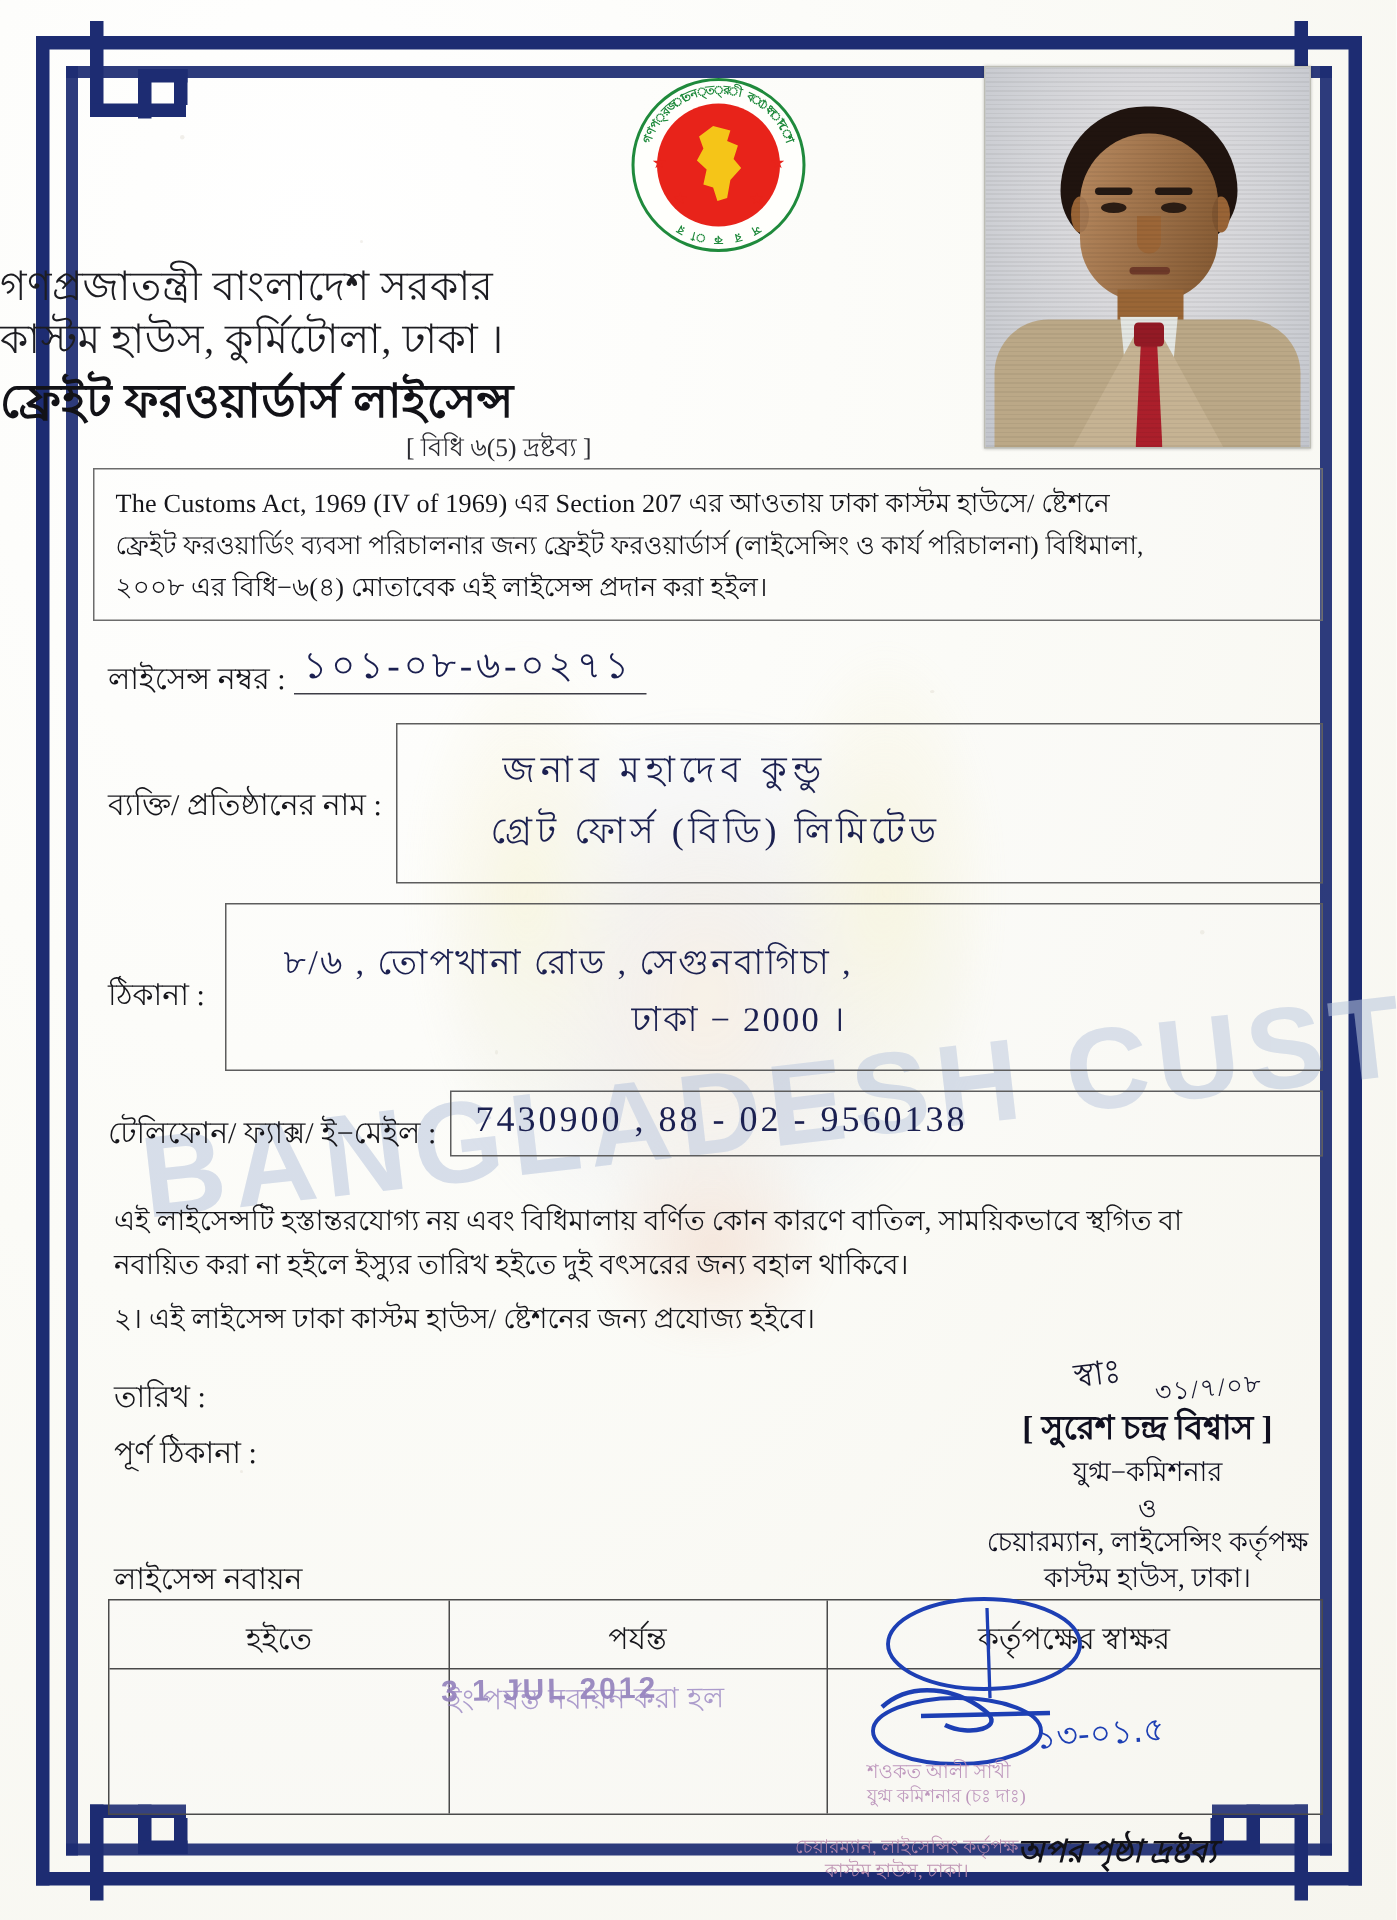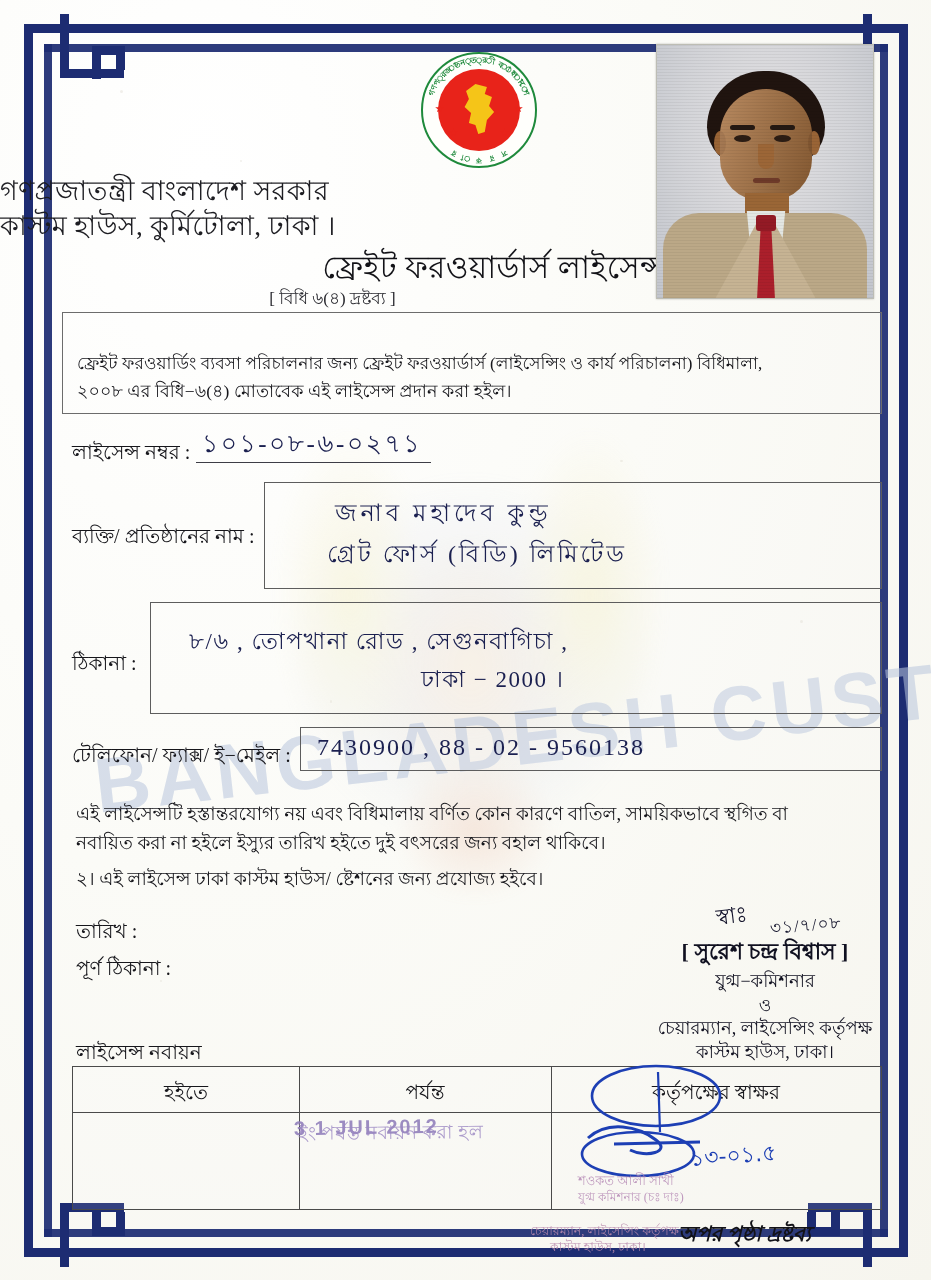--- a/index.html
+++ b/index.html
@@ -62,22 +62,22 @@
     transform-origin:0 0;
   }
 
   #gov-line1,#gov-line2{
     position:absolute;left:0;width:665px;text-align:left;
     font-size:27px;letter-spacing:.3px;color:#1d1d22;
   }
   #gov-line1{top:170px;}
   #gov-line2{top:205px;}
   #doc-title{
-    position:absolute;left:0;top:243px;width:665px;text-align:right;
-    font-size:31px;font-weight:400;color:#121217;letter-spacing:.4px;
+    position:absolute;left:0;top:243px;width:665px;text-align:left;
+    font-size:31px;font-weight:700;color:#121217;letter-spacing:.4px;
   }
   #doc-rule{
     position:absolute;left:0;top:285px;width:665px;text-align:center;
     font-size:17px;color:#2a2a30;
   }
 
   
   #photo{
     position:absolute;left:656px;top:44px;width:216px;height:253px;
     border:1px solid #bdbdb4;background:#cfd2d9;overflow:hidden;
@@ -318,21 +318,21 @@
       <span class="emblem-word" style="transform: translate(25px, 43.3013px) rotate(150deg) translate(-50%, -50%);">স</span>
       <span class="emblem-word" style="transform: translate(12.941px, 48.2963px) rotate(165deg) translate(-50%, -50%);">র</span>
       <span class="emblem-word" style="transform: translate(3.06162e-15px, 50px) rotate(180deg) translate(-50%, -50%);">ক</span>
       <span class="emblem-word" style="transform: translate(-12.941px, 48.2963px) rotate(195deg) translate(-50%, -50%);">া</span>
       <span class="emblem-word" style="transform: translate(-25px, 43.3013px) rotate(210deg) translate(-50%, -50%);">র</span>
     </div>
 
   <div id="gov-line1">গণপ্রজাতন্ত্রী বাংলাদেশ সরকার</div>
   <div id="gov-line2">কাস্টম হাউস, কুর্মিটোলা, ঢাকা ।</div>
   <div id="doc-title">ফ্রেইট ফরওয়ার্ডার্স লাইসেন্স</div>
-  <div id="doc-rule">[ বিধি ৬(৪) দ্রষ্টব্য ]</div>
+  <div id="doc-rule">[ বিধি ৬(5) দ্রষ্টব্য ]</div>
 
   <div id="photo">
     <div class="bg"></div>
     <div class="hair"></div>
     <div class="face"></div>
     <div class="ear l"></div>
       <div class="ear r"></div>
     <div class="fsh"></div>
     <div class="brow l"></div>
       <div class="brow r"></div>
@@ -344,20 +344,21 @@
     <div class="jacket"></div>
     <div class="shirt"></div>
     <div class="lapL"></div>
       <div class="lapR"></div>
     <div class="tie"></div>
     <div class="tieknot"></div>
     <div class="grain"></div>
   </div>
 
   <div id="act-box">
+    <div class="act-line" id="act-l1">The Customs Act, 1969 (IV of 1969) এর Section 207 এর আওতায় ঢাকা কাস্টম  হাউসে/ ষ্টেশনে</div>
     <div class="act-line" id="act-l2">ফ্রেইট ফরওয়ার্ডিং ব্যবসা পরিচালনার জন্য ফ্রেইট ফরওয়ার্ডার্স (লাইসেন্সিং ও কার্য পরিচালনা) বিধিমালা,</div>
     <div class="act-line" id="act-l3">২০০৮ এর বিধি−৬(৪) মোতাবেক এই লাইসেন্স প্রদান করা হইল।</div>
   </div>
 
   <div id="lic-label">লাইসেন্স নম্বর :</div>
   <div id="lic-line"></div>
   <div id="lic-value" class="hand-b">১০১-০৮-৬-০২৭১</div>
 
   <div id="name-label">ব্যক্তি/ প্রতিষ্ঠানের নাম :</div>
   <div id="name-box">

